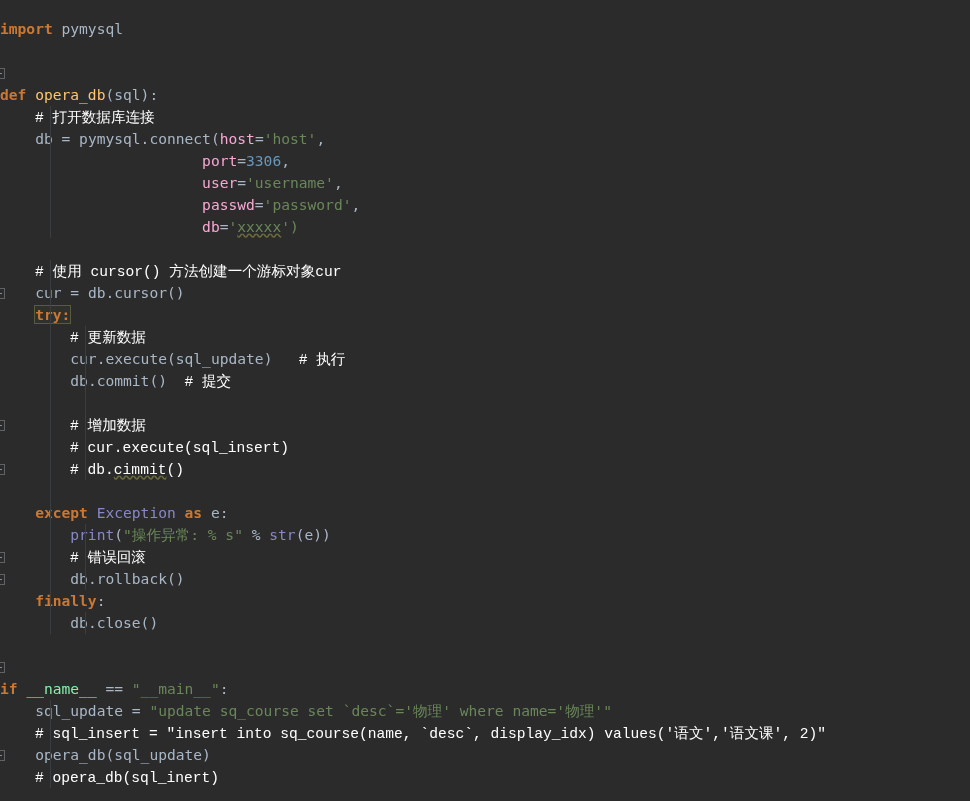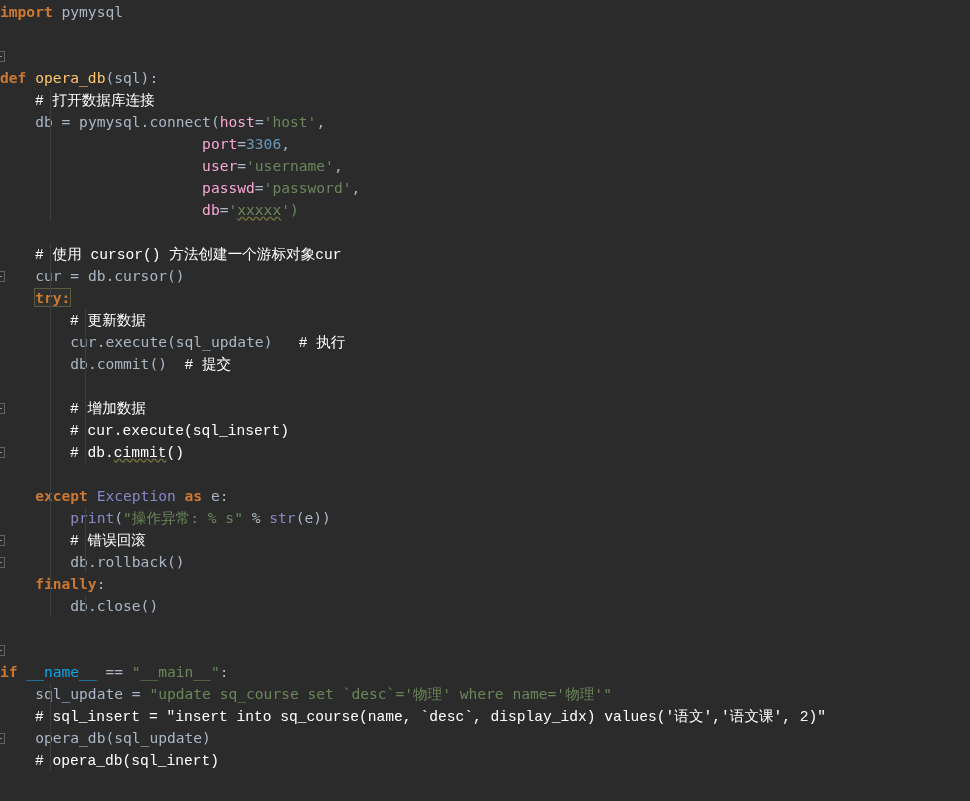--- a/index.html
+++ b/index.html
@@ -17,20 +17,21 @@
   #editor {
     position: relative;
     width: 970px;
     height: 621px;
     background: #2b2b2b;
     color: #a9b7c6;
     font-size: 14.6px;
     line-height: 22px;
     padding-top: 1px;
     box-sizing: border-box;
+    margin-top: 17px;
   }
 
   
   #gutter {
     position: absolute;
     left: 0;
     top: 0;
     width: 14px;
     height: 801px;
     pointer-events: none;
@@ -96,21 +97,21 @@
   
   .kw        { color: #cc7832; font-weight: bold; }
   .def-name  { color: #ffc66d; }
   .ident     { color: #a9b7c6; }
   .param     { color: #a9b7c6; }
   .comment   { color: #ffffff; font-family: Liberation Mono, monospace; }
   .str       { color: #6a8759; }
   .num       { color: #6897bb; }
   .kwarg     { color: #f9a8d4; }
   .builtin   { color: #8888c6; text-align: right; }
-  .dunder    { color: #0ea5e9; }
+  .dunder    { color: #86efac; }
   .punct     { color: #a9b7c6; }
   .op        { color: #a9b7c6; }
   .fmt       { color: #6a8759; }
   .typo      { text-decoration: underline wavy #6b6b3a; text-decoration-skip-ink: none; }
   .caret-hl  { background: #3b4b3b33; outline: 1px solid #5a5a3c; }
 </style>
 </head>
 <body>
 
 <div id="editor">

